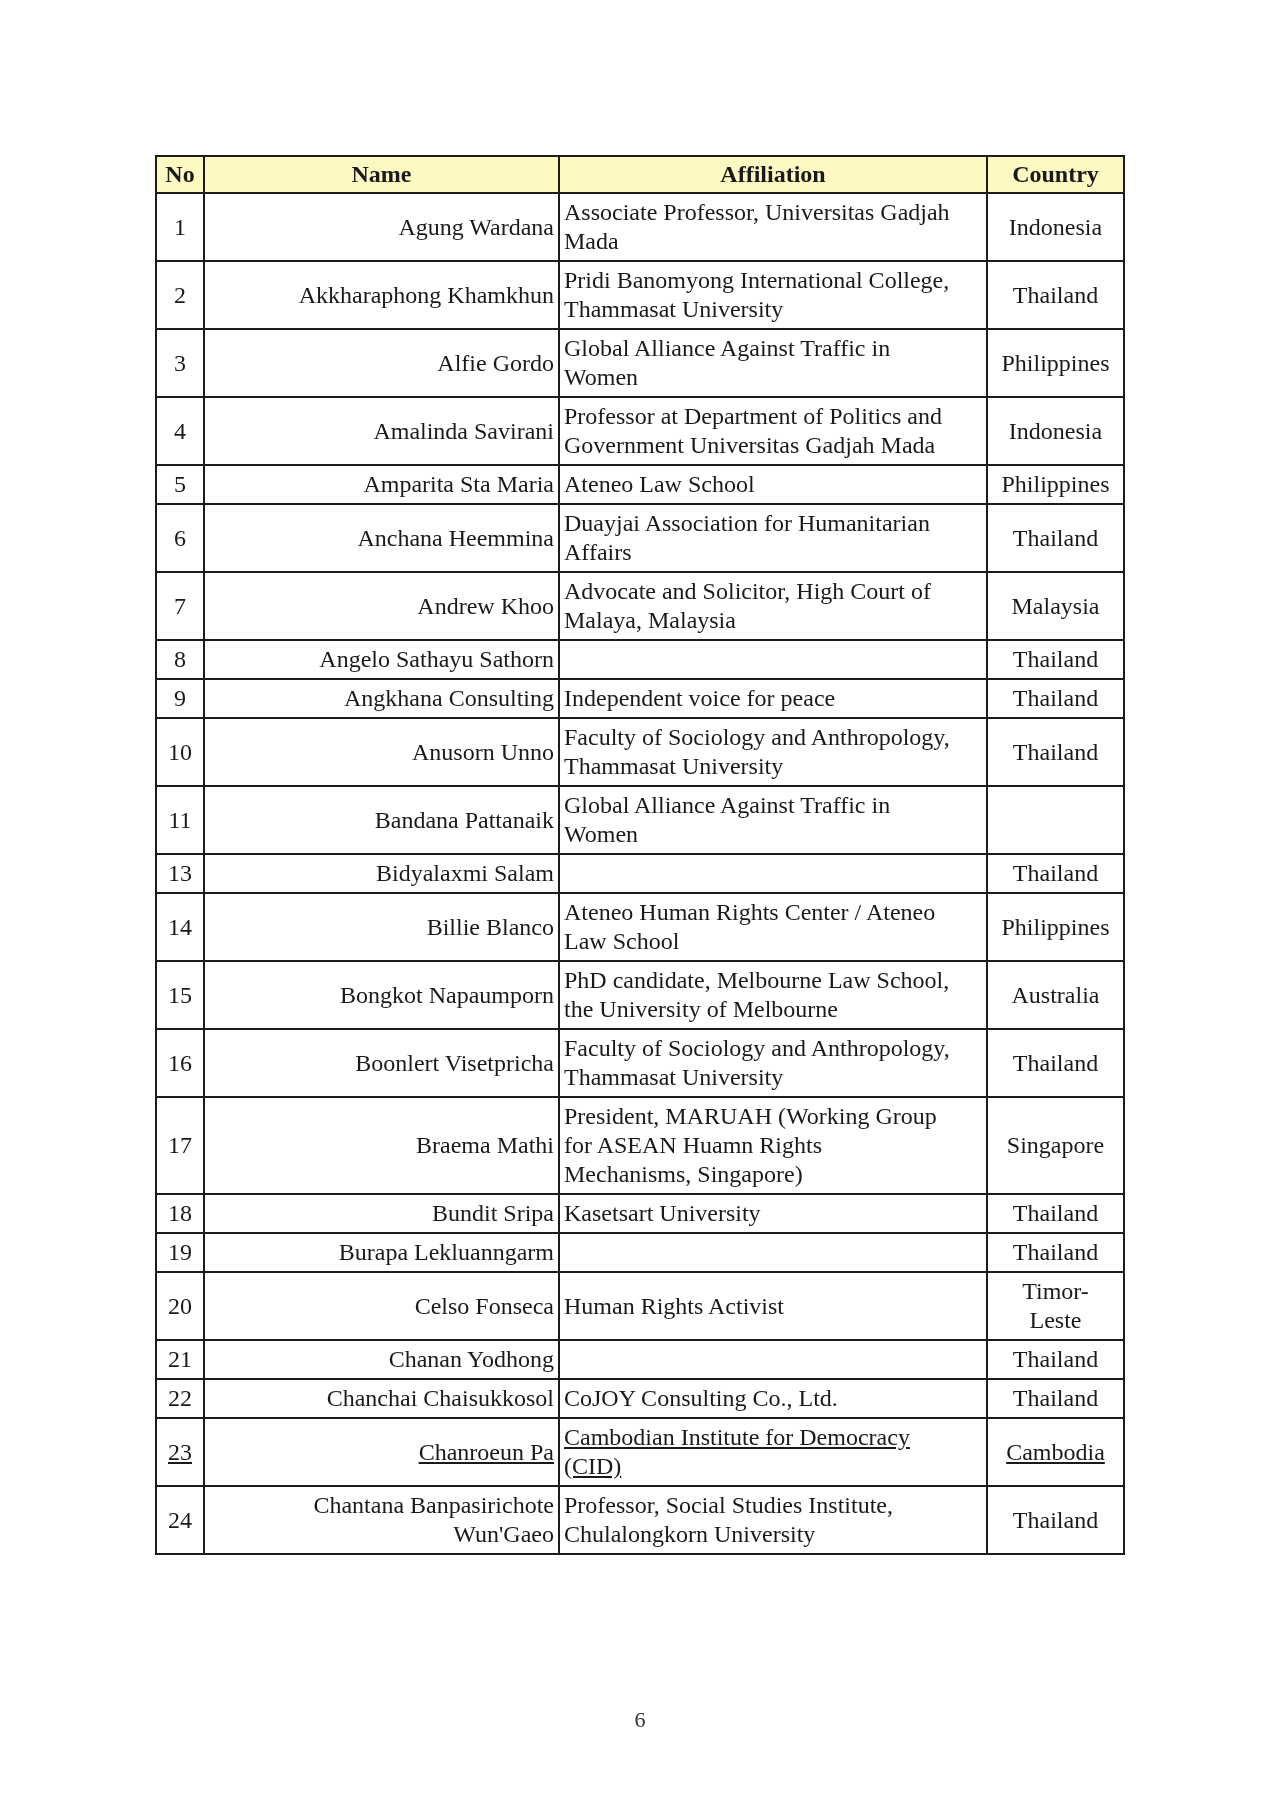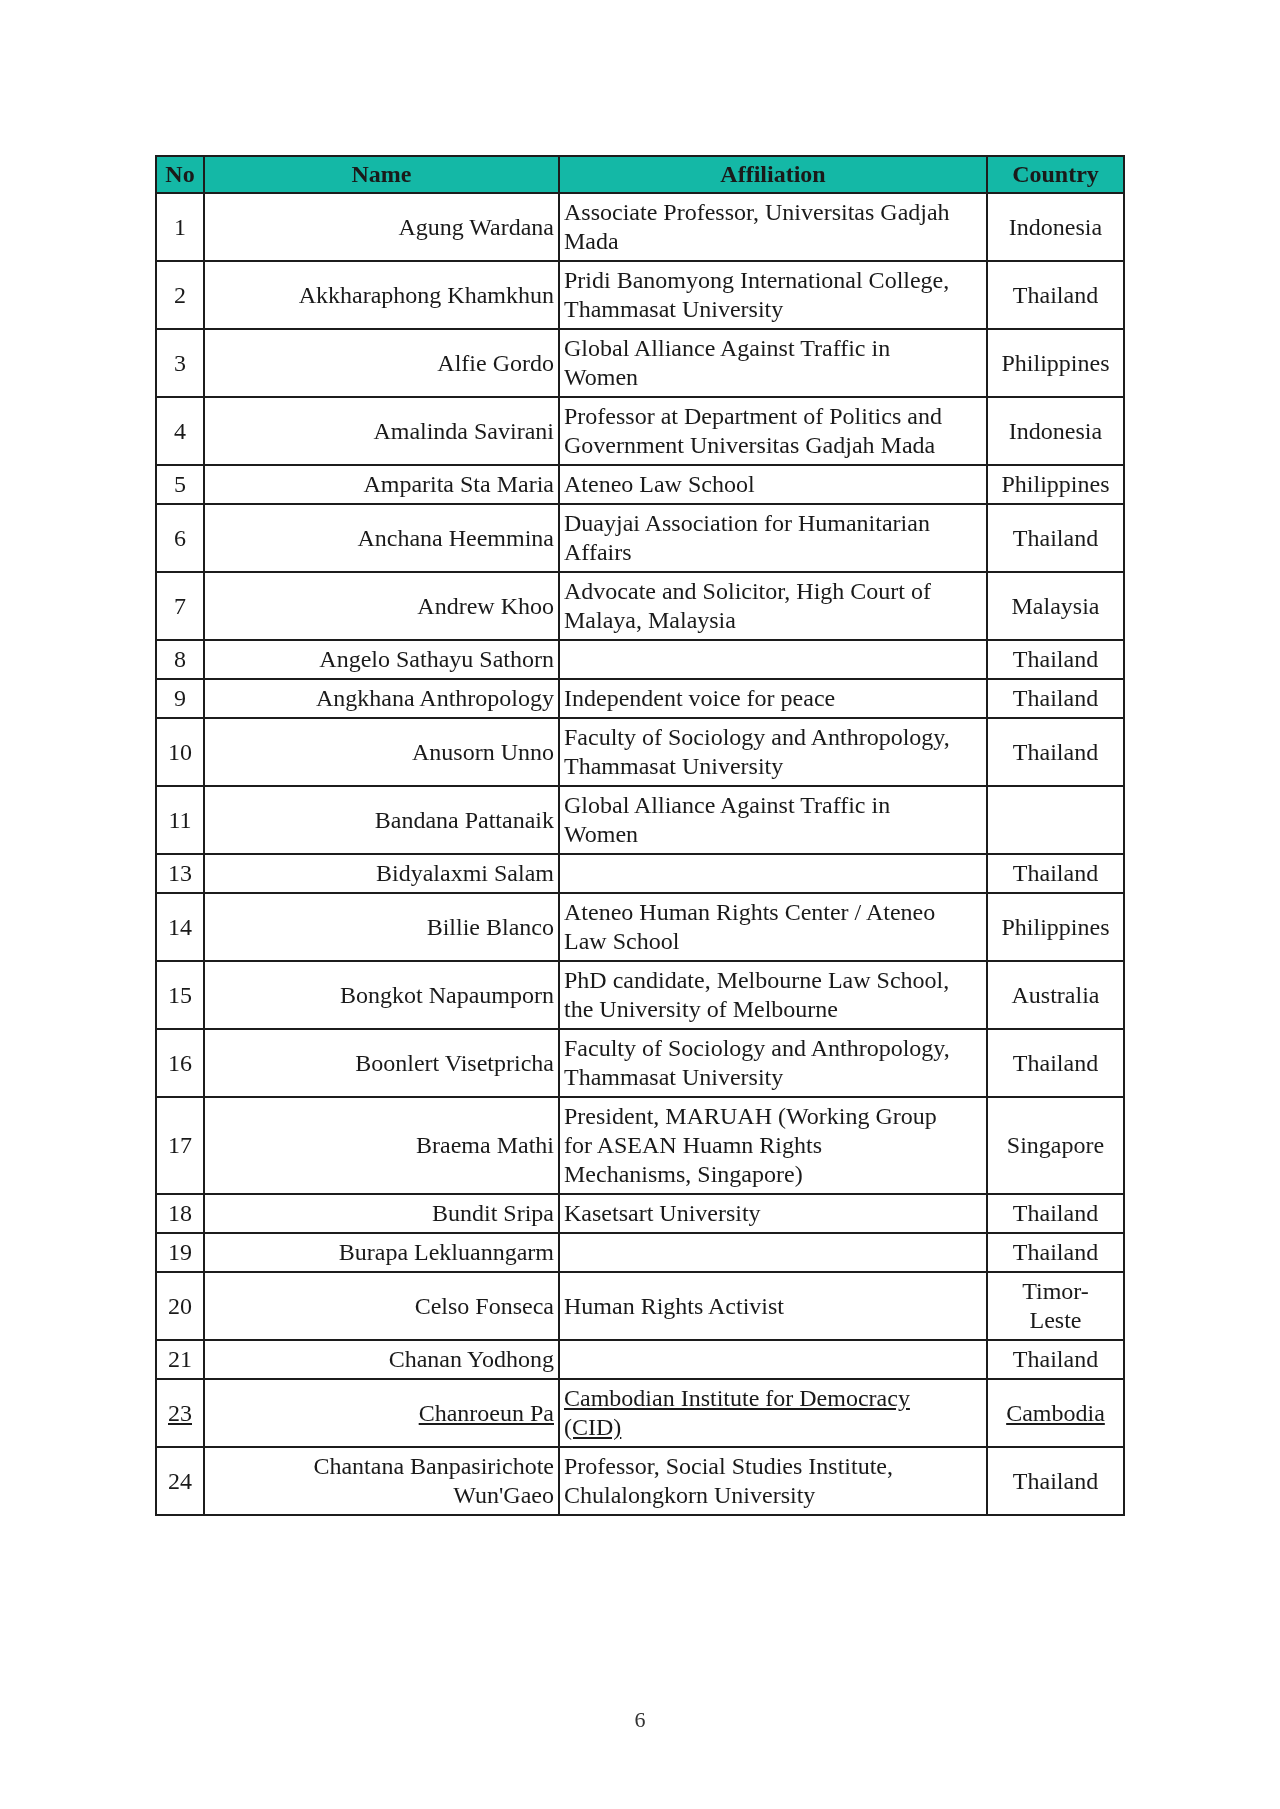--- a/index.html
+++ b/index.html
@@ -37,21 +37,21 @@
     table.roster col.c-country { width: 137px; }
     table.roster th,
     table.roster td {
       border: 2px solid #1c1c1c;
       padding: 4px 4px 4px 4px;
       vertical-align: middle;
       overflow: hidden;
       white-space: nowrap;
     }
     table.roster th {
-      background: #14b8a6;
+      background: #fef9c3;
       font-weight: bold;
       text-align: center;
       height: 29px;
       padding-top: 3px;
       padding-bottom: 3px;
     }
     td.no { text-align: center; padding-left: 2px; padding-right: 2px; }
     td.name { text-align: right; padding-left: 3px; }
     td.aff { text-align: left; padding-left: 3px; border-radius: 23px; }
     td.country { text-align: center; padding-left: 2px; padding-right: 2px; }
@@ -182,21 +182,21 @@
             <span class="line">Angelo Sathayu Sathorn</span>
           </td>
           <td class="aff"></td>
           <td class="country">
             <span class="line">Thailand</span>
           </td>
         </tr>
         <tr style="height: 38px;">
           <td class="no">9</td>
           <td class="name">
-            <span class="line">Angkhana Anthropology</span>
+            <span class="line">Angkhana Consulting</span>
           </td>
           <td class="aff">
             <span class="line">Independent voice for peace</span>
           </td>
           <td class="country">
             <span class="line">Thailand</span>
           </td>
         </tr>
         <tr style="height: 67px;">
           <td class="no">10</td>
@@ -319,20 +319,32 @@
             <span class="line">Timor-</span>
             <span class="line">Leste</span>
           </td>
         </tr>
         <tr style="height: 38px;">
           <td class="no">21</td>
           <td class="name">
             <span class="line">Chanan Yodhong</span>
           </td>
           <td class="aff"></td>
+          <td class="country">
+            <span class="line">Thailand</span>
+          </td>
+        </tr>
+        <tr style="height: 38px;">
+          <td class="no">22</td>
+          <td class="name">
+            <span class="line">Chanchai Chaisukkosol</span>
+          </td>
+          <td class="aff">
+            <span class="line">CoJOY Consulting Co., Ltd.</span>
+          </td>
           <td class="country">
             <span class="line">Thailand</span>
           </td>
         </tr>
         <tr style="height: 67px; text-decoration: underline;">
           <td class="no">23</td>
           <td class="name">
             <span class="line">Chanroeun Pa</span>
           </td>
           <td class="aff">

